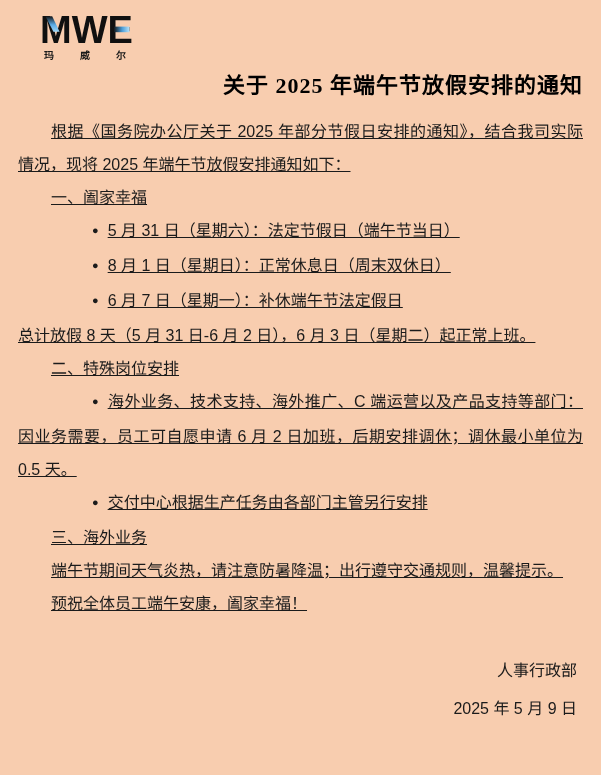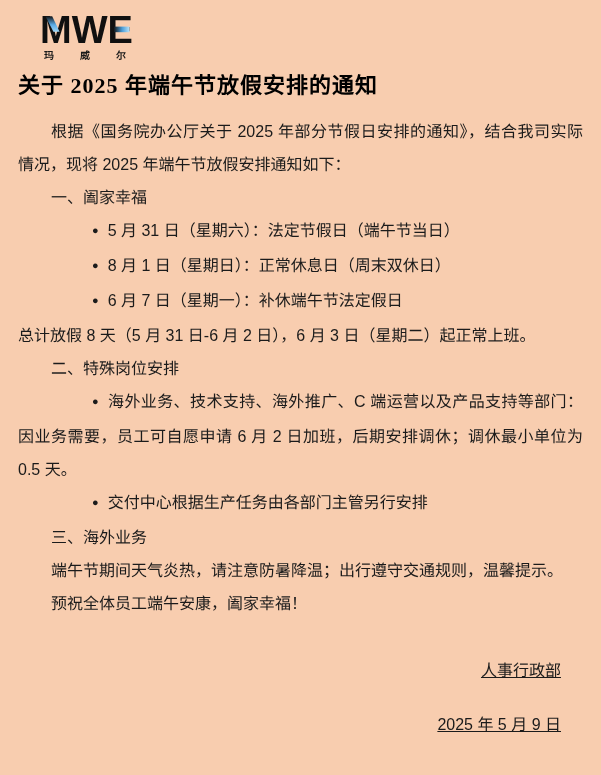--- a/index.html
+++ b/index.html
@@ -29,54 +29,55 @@
     width: 82px;
     margin: 0 0 0 4px;
     font-size: 10px;
     font-weight: bold;
     color: #1a1a1a;
     line-height: 11px;
   }
   
   .notice-title {
     margin: 10px 0 14px 0;
-    text-align: left;
+    text-align: right;
     font-family: "Liberation Serif", "DejaVu Serif", serif;
     font-size: 22px;
     font-weight: bold;
     color: #000;
     letter-spacing: 1px;
     line-height: 30px;
   }
   
   .body-text p {
     margin: 0;
     font-size: 16px;
     line-height: 33px;
     text-align: justify;
     text-justify: inter-ideograph;
+    text-decoration: underline;
   }
   .para-indent { text-indent: 33px; }
   .para-flush  { text-indent: 0; }
   .para-bullet { text-indent: 37px; }
   .bullet-dot {
     display: inline-block;
     font-size: 11px;
     transform: translateY(-2px);
     margin-right: 9px;
   }
   
   .signature {
     margin-top: 32px;
     padding-right: 6px;
     text-align: right;
     font-size: 16px;
     line-height: 38px;
   }
-  .signature div { margin: 16px; text-decoration: underline; }
+  .signature div { margin: 0; }
 </style>
 </head>
 <body>
 
 <div class="doc">
 
   <div class="logo-block">
     <svg class="logo-svg" width="100" height="40" viewBox="0 0 100 40" xmlns="http://www.w3.org/2000/svg">
       <defs>
         <linearGradient id="mStroke" x1="0" y1="0" x2="0" y2="1">

